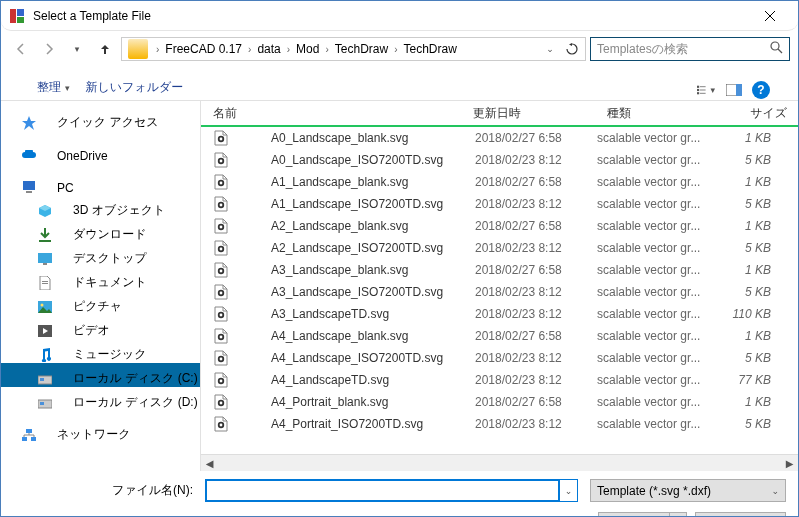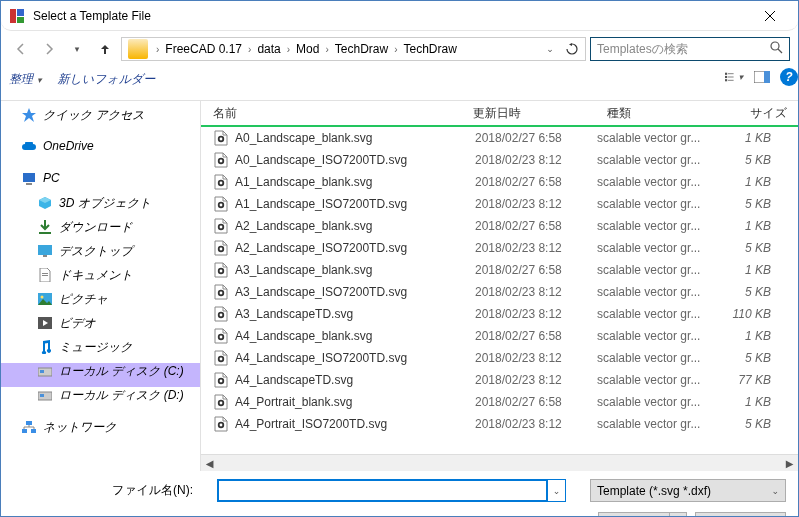--- a/index.html
+++ b/index.html
@@ -15,57 +15,57 @@
 .updir { width: 24px; height: 24px; display: flex; align-items: center; justify-content: center; }
 .address { flex: 1; height: 24px; border: 1px solid #ccc; display: flex; align-items: center; padding: 0 2px; }
 .address .folder-icon { width: 20px; height: 20px; margin: 0 4px; background: linear-gradient(#fceabb, #f8b500); border-radius: 2px; }
 .crumb { padding: 0 2px; display: flex; align-items: center; height: 22px; }
 .crumb-sep { color: #666; padding: 0 4px; font-size: 10px; }
 .addr-end { margin-left: auto; display: flex; }
 .addr-btn { width: 22px; height: 22px; display: flex; align-items: center; justify-content: center; color: #444; }
 .searchbox { width: 200px; height: 24px; border: 1px solid #0c4a6e; display: flex; align-items: center; padding: 0 6px; color: #888; }
 .searchbox .sicon { margin-left: auto; color: #555; }
 
-.toolbar { height: 34px; display: flex; align-items: flex-start; padding: 0 0; border-bottom: 1px solid #e1e1e1; font-style: italic; }
+.toolbar { height: 34px; display: flex; align-items: flex-end; padding: 0 28px; border-bottom: 1px solid #e1e1e1; }
 .tool-item { padding: 4px 8px; color: #1e3e8f; display: flex; align-items: center; gap: 4px; }
 .tool-right { margin-left: auto; display: flex; align-items: center; gap: 8px; }
 .tb-icon { width: 20px; height: 20px; display: flex; align-items: center; justify-content: center; border: 1px solid transparent; }
 .help { width: 18px; height: 18px; border-radius: 50%; background: #0078d7; color: #fff; display: flex; align-items: center; justify-content: center; font-weight: bold; }
 
 .body { display: flex; height: 370px; }
 .sidebar { width: 200px; border-right: 1px solid #e1e1e1; overflow: hidden; padding-top: 6px; }
-.side-item { display: flex; align-items: flex-start; height: 24px; padding-left: 20px; gap: 6px; font-style: italic; }
+.side-item { display: flex; align-items: flex-end; height: 24px; padding-left: 20px; gap: 20px; }
 .side-item.sub-item { padding-left: 36px; }
-.side-item.active { background: #c4b5fd; }
+.side-item.active { background: #0369a1; }
 .side-icon { width: 16px; height: 16px; display: flex; align-items: center; justify-content: center; }
 .side-gap { height: 8px; }
 
 .filearea { flex: 1; display: flex; flex-direction: column; overflow: hidden; }
 .headers { display: flex; height: 26px; border-bottom: 2px solid #22c55e; padding-left: 12px; gap: 25px; }
 .headers .col { display: flex; align-items: center; color: #333; border-right: 1px solid transparent; }
 .col-name { width: 262px; }
 .col-date { width: 122px; }
 .col-type { width: 112px; }
 .col-size { width: 72px; justify-content: flex-end; padding-right: 10px; }
 
 .filelist { flex: 1; overflow: hidden; padding-left: 12px; }
 .row { display: flex; height: 22px; align-items: center; }
-.row .col { color: #333; }
+.row .col { color: #333; gap: 36px; }
 .row .col-date, .row .col-type, .row .col-size { color: #666; }
 .row .col-size { text-align: right; font-style: italic; }
 .file-icon { width: 16px; height: 16px; margin-right: 6px; display: inline-flex; align-items: center; justify-content: center; }
 .file-icon svg { display: block; }
 .row .col-name { display: flex; align-items: center; }
 
 .hscroll { height: 17px; background: #f0f0f0; display: flex; align-items: center; border-top: 1px solid #ddd; }
 .hscroll .arrow { width: 17px; height: 17px; display: flex; align-items: center; justify-content: center; color: #555; font-size: 10px; }
 .hscroll .track { flex: 1; }
 
 .footer { padding: 8px 12px 10px 12px; }
-.filename-row { display: flex; align-items: center; gap: 24px; margin-bottom: 10px; }
+.filename-row { display: flex; align-items: center; gap: 12px; margin-bottom: 10px; }
 .filename-row .label { width: 180px; text-align: right; }
 .filename-input { flex: 1; height: 23px; border: 1px solid #0078d7; padding: 0 4px; outline: none; box-shadow: inset 0 0 0 1px #0078d7; }
 .combo-wrap { width: 196px; display:flex; }
 .filetype { width: 196px; height: 23px; border: 1px solid #adadad; background: #e1e1e1; padding: 0 6px; display: flex; align-items: center; justify-content: space-between; }
 .buttons { display: flex; justify-content: flex-end; gap: 8px; }
 .btn { height: 23px; border: 1px solid #adadad; background: #e1e1e1; padding: 0 14px; display: flex; align-items: center; }
 .btn.split { padding: 0; }
 .btn.split .main { padding: 0 14px; border-right: 1px solid #adadad; height: 100%; display: flex; align-items: center; }
 .btn.split .drop { width: 16px; display: flex; align-items: center; justify-content: center; height: 100%; }
 

